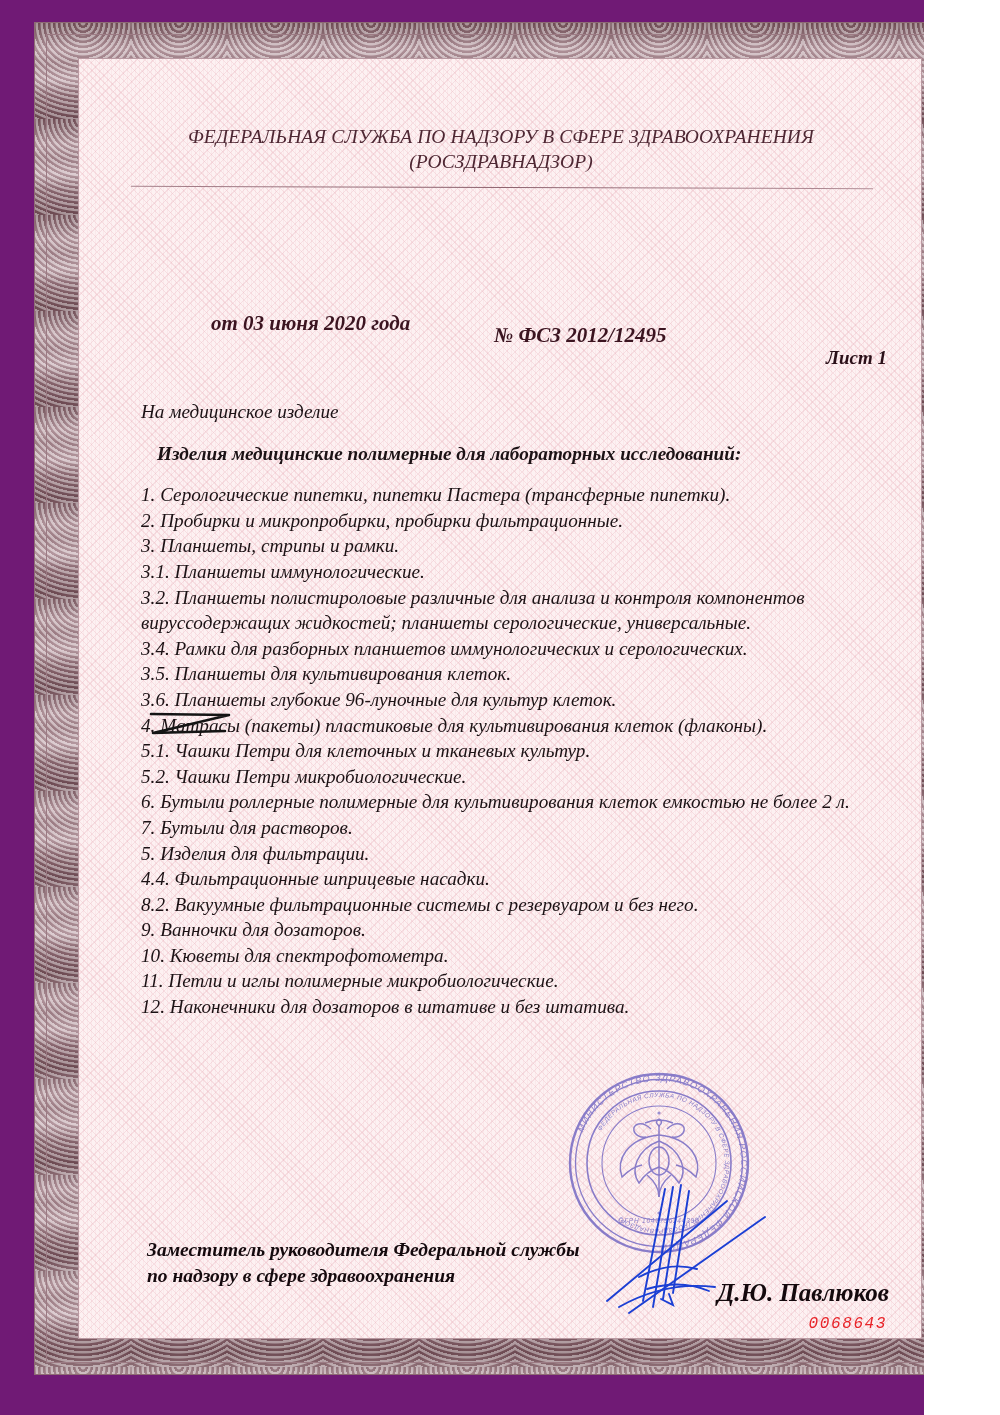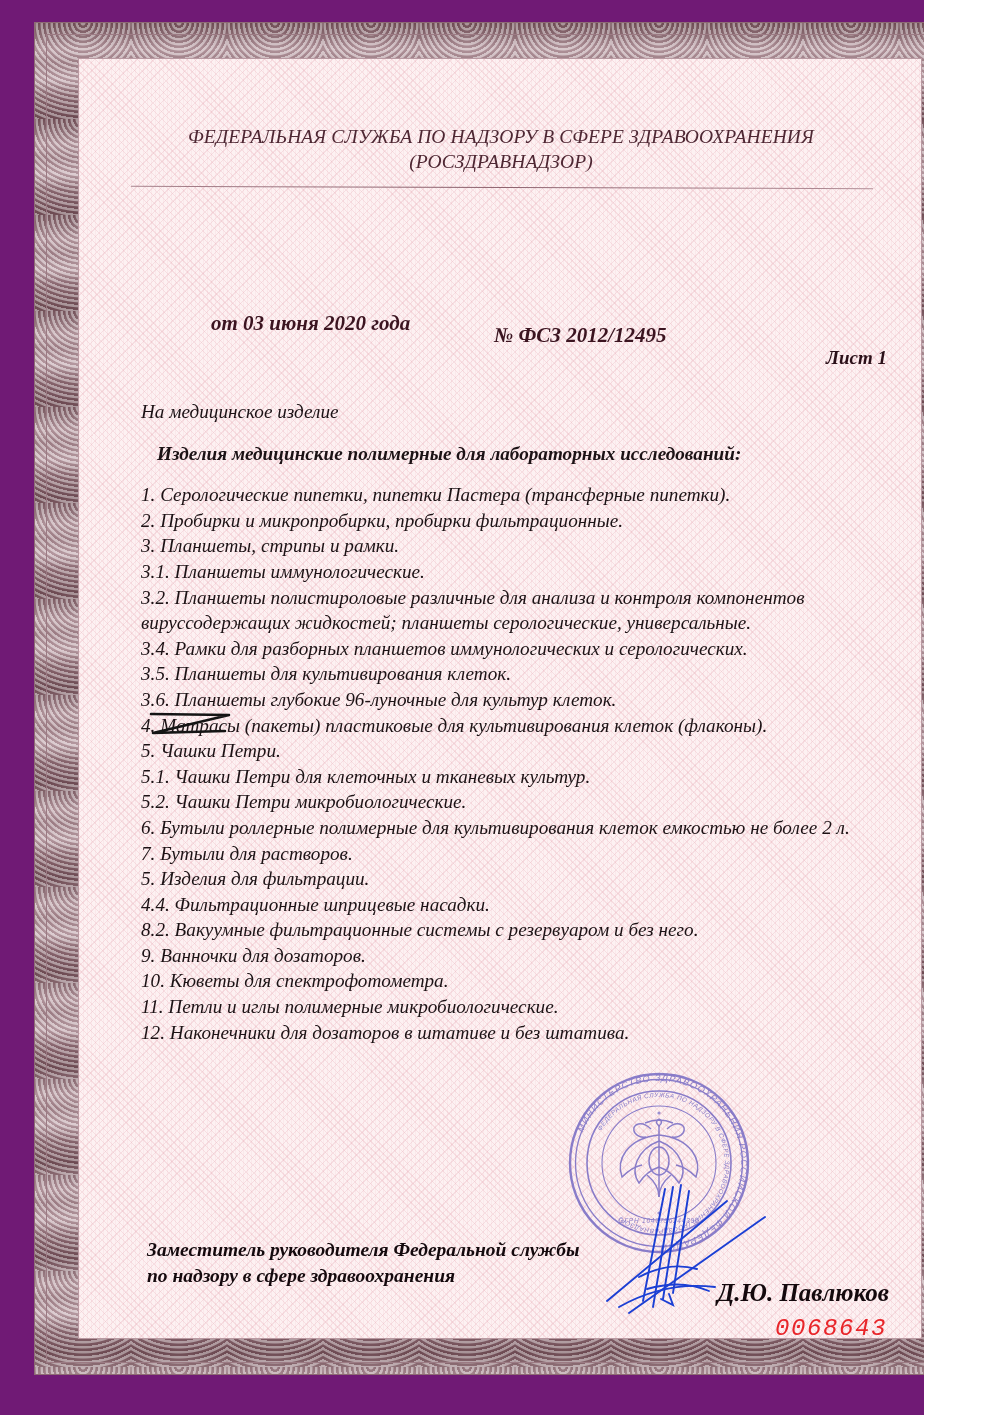--- a/index.html
+++ b/index.html
@@ -271,21 +271,21 @@
     white-space: nowrap;
     margin-top: 16px;
   }
 
   .serial {
     position: absolute;
     right: 36px;
     top: 1256px;
     color: #e8252a;
     font-family: "Liberation Mono", "DejaVu Sans Mono", monospace;
-    font-size: 24px;
+    font-size: 16px;
     letter-spacing: 1.6px;
     white-space: nowrap;
   }
 </style>
 </head>
 <body>
 
 <div id="certificate">
 
   <div class="frame"></div>
@@ -314,21 +314,20 @@
         <span class="group-title">Изделия медицинские полимерные для лабораторных исследований:</span>
         <span class="item">1. Серологические пипетки, пипетки Пастера (трансферные пипетки).</span>
         <span class="item">2. Пробирки и микропробирки, пробирки фильтрационные.</span>
         <span class="item">3. Планшеты, стрипы и рамки.</span>
         <span class="item">3.1. Планшеты иммунологические.</span>
         <span class="item">3.2. Планшеты полистироловые различные для анализа и контроля компонентов вируссодержащих жидкостей; планшеты серологические, универсальные.</span>
         <span class="item">3.4. Рамки для разборных планшетов иммунологических и серологических.</span>
         <span class="item">3.5. Планшеты для культивирования клеток.</span>
         <span class="item">3.6. Планшеты глубокие 96-луночные для культур клеток.</span>
         <span class="item">4. Матрасы (пакеты) пластиковые для культивирования клеток (флаконы).</span>
-        <span class="item">5. Чашки Петри.</span>
         <span class="item">5.1. Чашки Петри для клеточных и тканевых культур.</span>
         <span class="item">5.2. Чашки Петри микробиологические.</span>
         <span class="item">6. Бутыли роллерные полимерные для культивирования клеток емкостью не более 2 л.</span>
         <span class="item">7. Бутыли для растворов.</span>
         <span class="item">5. Изделия для фильтрации.</span>
         <span class="item">4.4. Фильтрационные шприцевые насадки.</span>
         <span class="item">8.2. Вакуумные фильтрационные системы с резервуаром и без него.</span>
         <span class="item">9. Ванночки для дозаторов.</span>
         <span class="item">10. Кюветы для спектрофотометра.</span>
         <span class="item">11. Петли и иглы полимерные микробиологические.</span>

